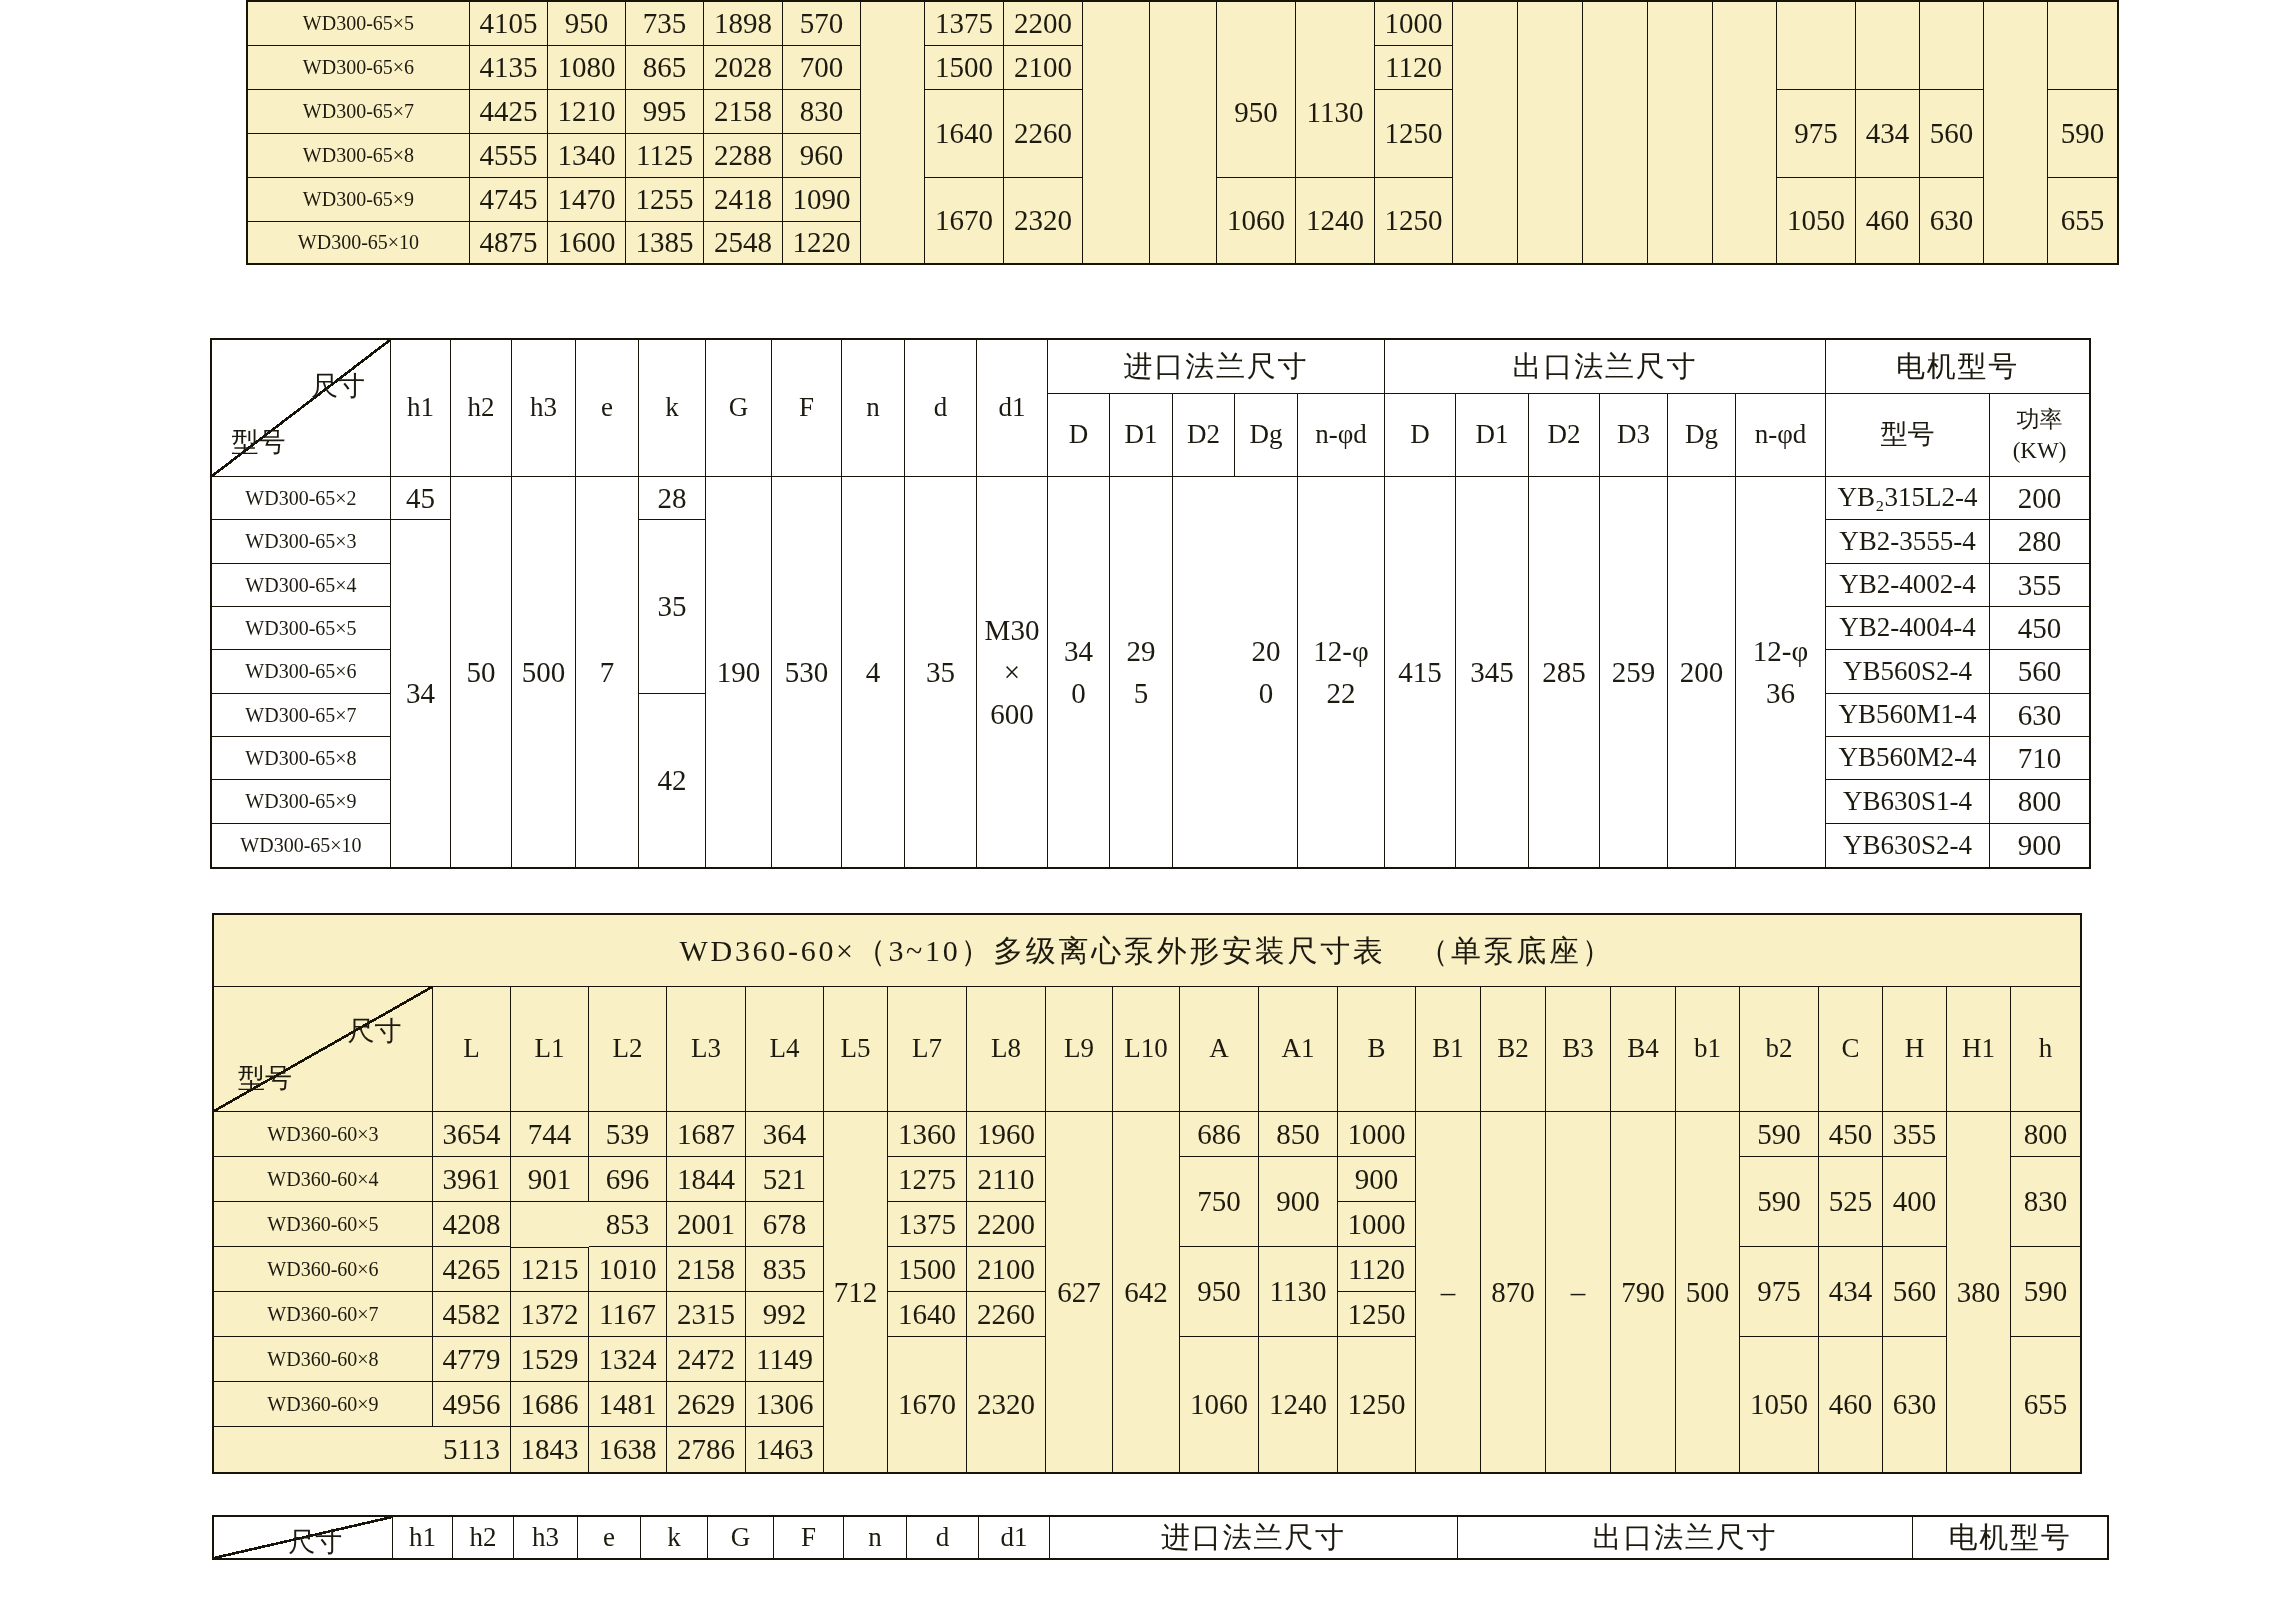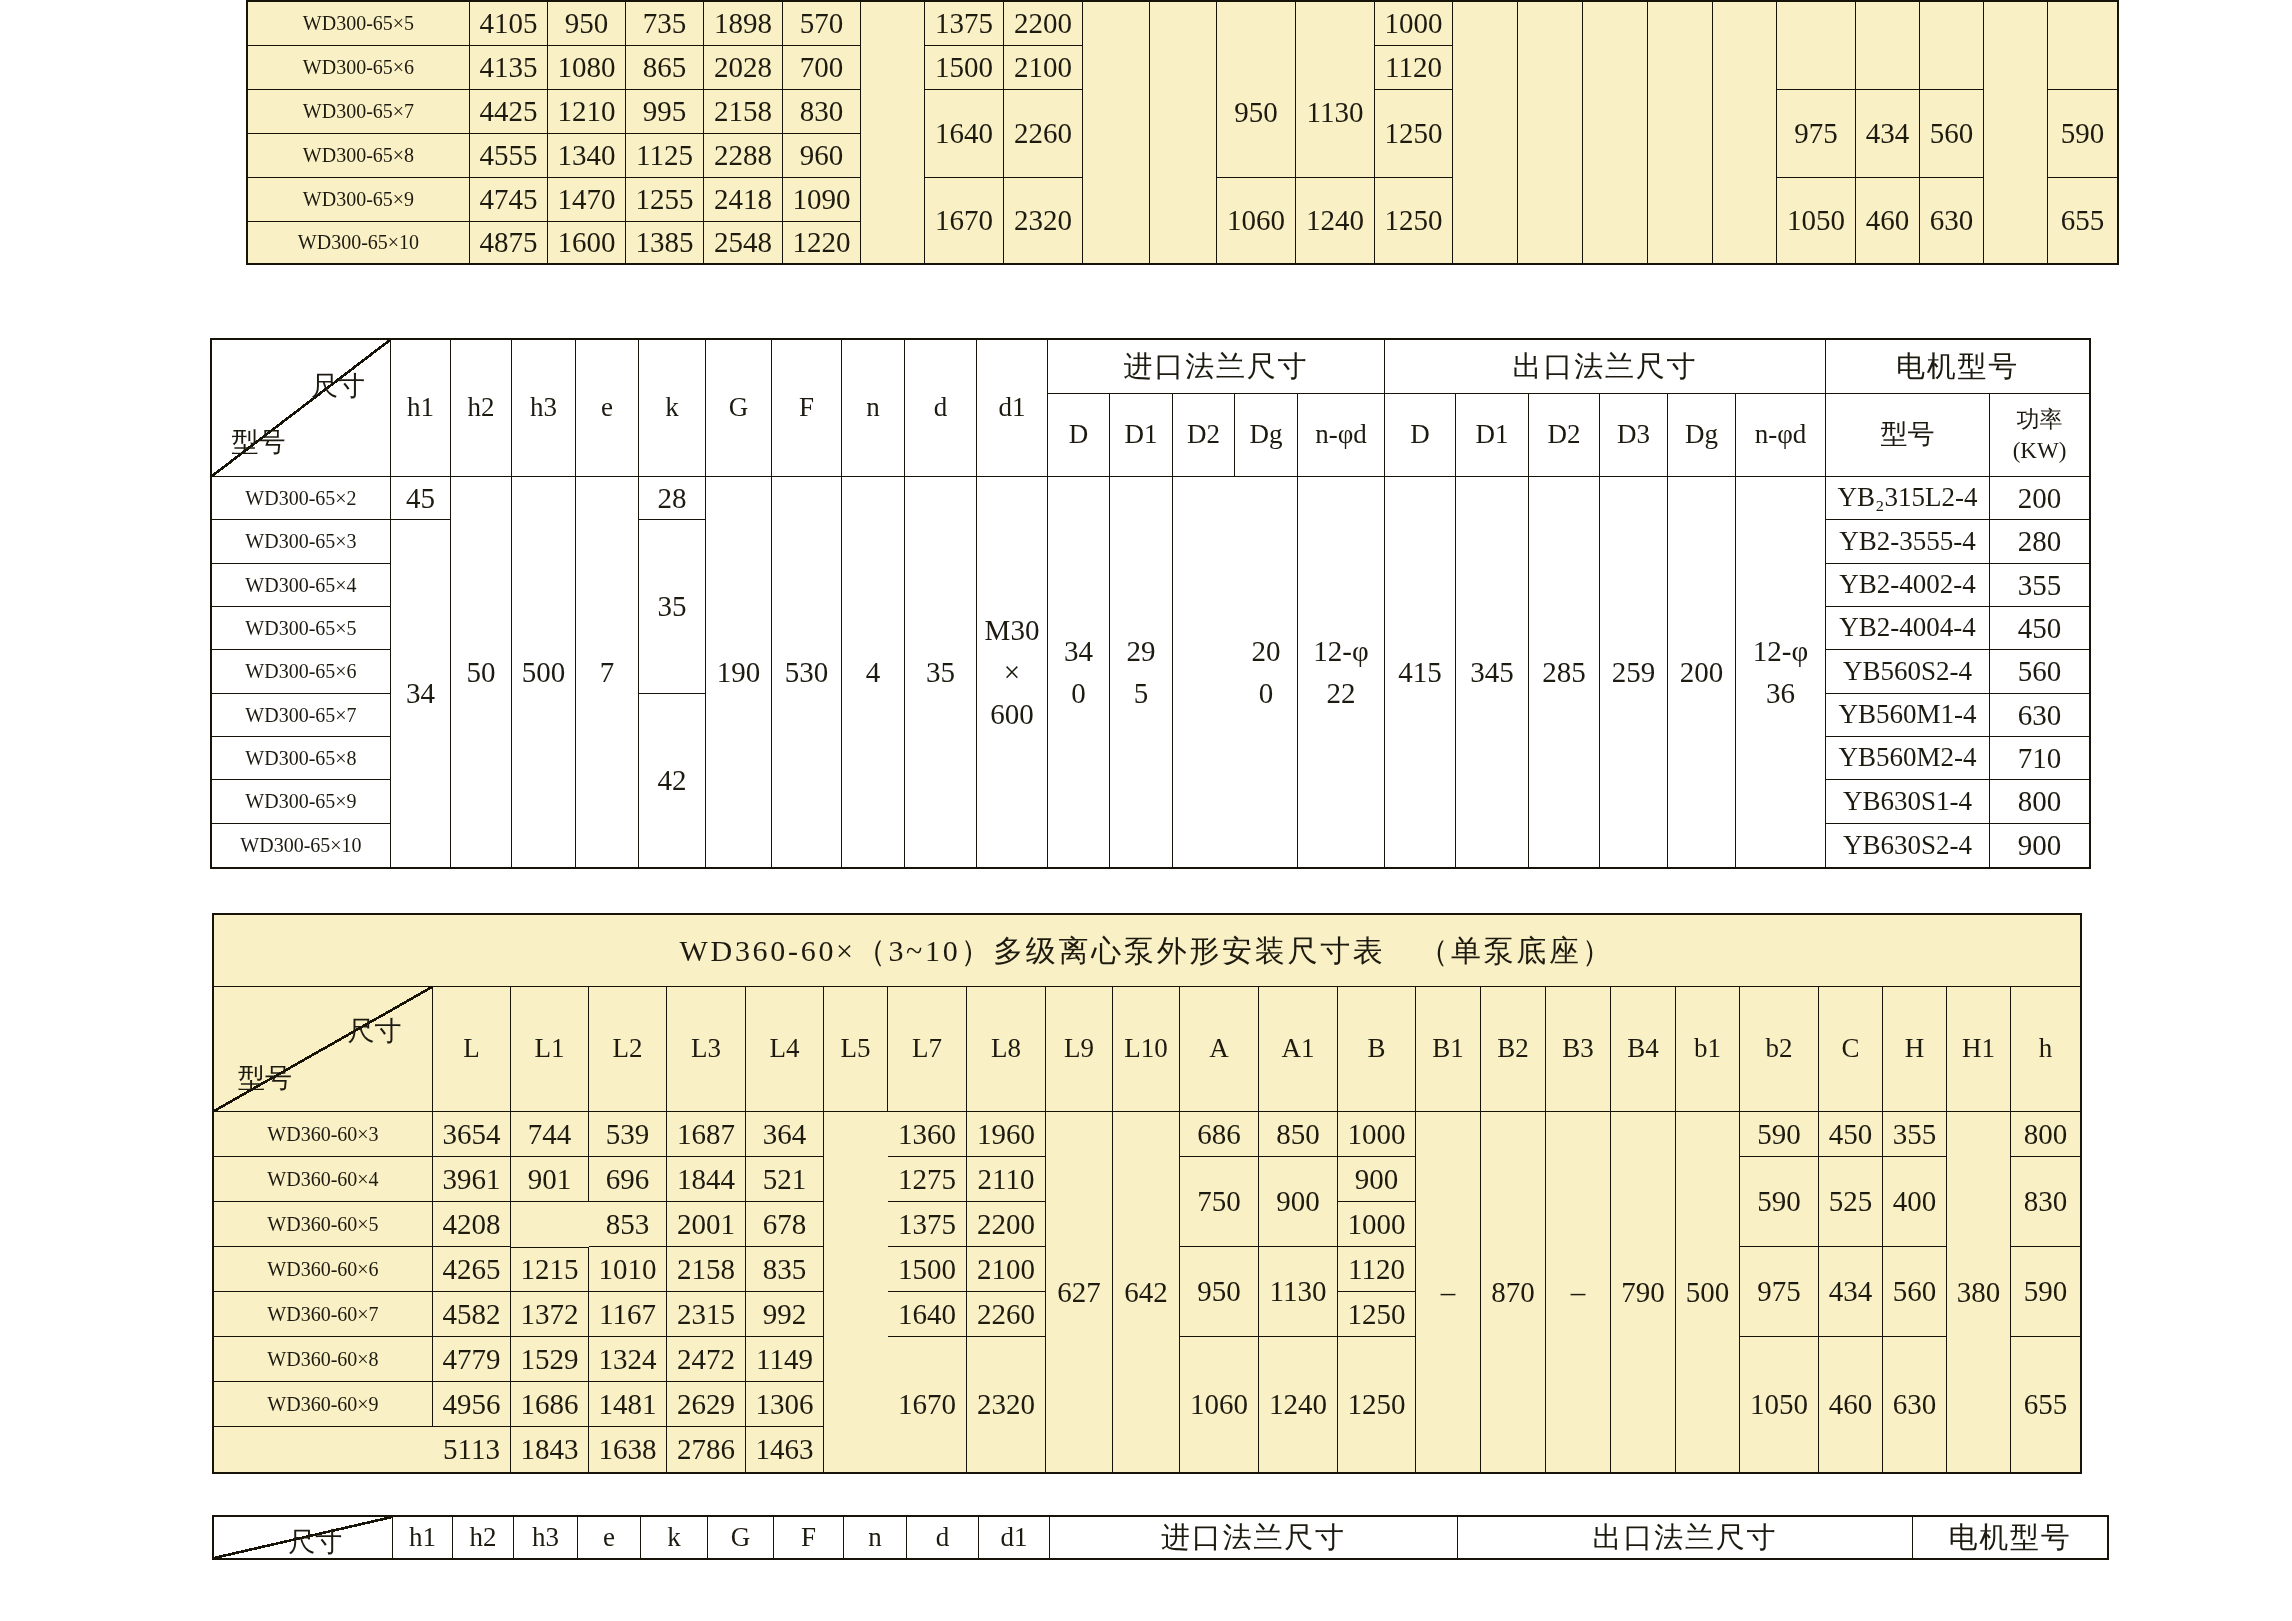--- a/index.html
+++ b/index.html
@@ -258,20 +258,21 @@
       <div class="cell" style="grid-area: 9 / 5 / span 1 / span 1;">2629</div>
       <div class="cell last-row" style="grid-area: 10 / 5 / span 1 / span 1;">2786</div>
       <div class="cell" style="grid-area: 3 / 6 / span 1 / span 1;">364</div>
       <div class="cell" style="grid-area: 4 / 6 / span 1 / span 1;">521</div>
       <div class="cell" style="grid-area: 5 / 6 / span 1 / span 1;">678</div>
       <div class="cell" style="grid-area: 6 / 6 / span 1 / span 1;">835</div>
       <div class="cell" style="grid-area: 7 / 6 / span 1 / span 1;">992</div>
       <div class="cell" style="grid-area: 8 / 6 / span 1 / span 1;">1149</div>
       <div class="cell" style="grid-area: 9 / 6 / span 1 / span 1;">1306</div>
       <div class="cell last-row" style="grid-area: 10 / 6 / span 1 / span 1;">1463</div>
+      <div class="cell last-row" style="grid-area: 3 / 7 / span 8 / span 1;">712</div>
       <div class="cell" style="grid-area: 3 / 8 / span 1 / span 1;">1360</div>
       <div class="cell" style="grid-area: 4 / 8 / span 1 / span 1;">1275</div>
       <div class="cell" style="grid-area: 5 / 8 / span 1 / span 1;">1375</div>
       <div class="cell" style="grid-area: 6 / 8 / span 1 / span 1;">1500</div>
       <div class="cell" style="grid-area: 7 / 8 / span 1 / span 1;">1640</div>
       <div class="cell last-row" style="grid-area: 8 / 8 / span 3 / span 1;">1670</div>
       <div class="cell" style="grid-area: 3 / 9 / span 1 / span 1;">1960</div>
       <div class="cell" style="grid-area: 4 / 9 / span 1 / span 1;">2110</div>
       <div class="cell" style="grid-area: 5 / 9 / span 1 / span 1;">2200</div>
       <div class="cell" style="grid-area: 6 / 9 / span 1 / span 1;">2100</div>

